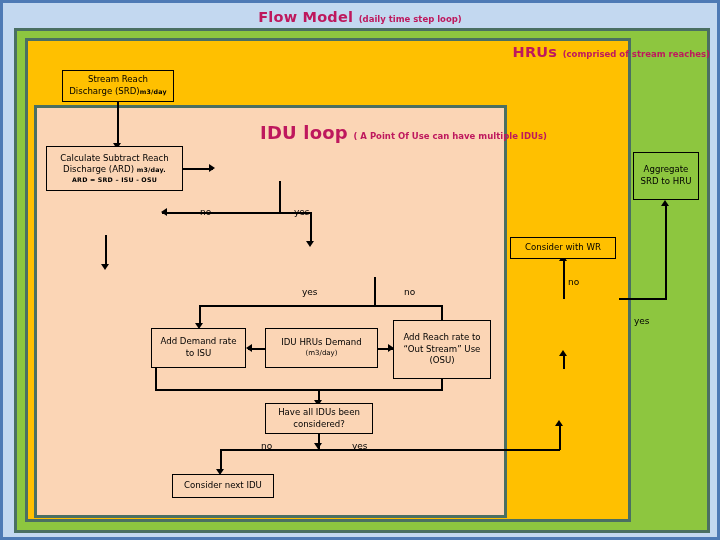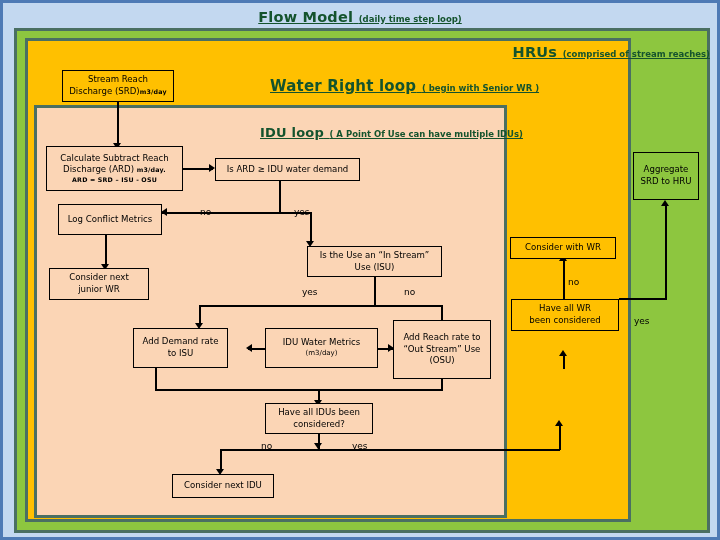--- a/index.html
+++ b/index.html
@@ -34,32 +34,31 @@
     position:absolute;left:34px;top:105px;width:473px;height:413px;
     background:#fbd5b5;
     border:3px solid #4a6f62;
     box-sizing:border-box;
   }
 
   
   .title{
     position:absolute;
     white-space:nowrap;
-    color:#14532d;
+    color:#be185d;
     font-weight:bold;
-    text-decoration:underline;
   }
   .title .main{font-size:14.5px;letter-spacing:.2px;}
   .title .sub{font-size:8.5px;font-weight:bold;}
   #flow-title{left:0;top:7px;width:720px;text-align:center;}
   #hru-title{left:14px;top:42px;width:696px;text-align:right;}
   #wr-title{left:270px;top:76px;}
   #wr-title .main{font-size:15px;}
   #idu-title{left:260px;top:122px;}
-  #idu-title .main{font-size:13px;}
+  #idu-title .main{font-size:18px;}
 
   
   .node{
     position:absolute;
     box-sizing:border-box;
     border:1px solid #000;
     display:flex;
     flex-direction:column;
     align-items:center;
     justify-content:center;
@@ -98,24 +97,20 @@
   <div class="idu-box"></div>
 
   <div class="title" id="flow-title">
     <span class="main">Flow Model</span>
     <span class="sub">(daily time step loop)</span>
   </div>
   <div class="title" id="hru-title">
     <span class="main">HRUs</span>
     <span class="sub">(comprised of stream reaches)</span>
   </div>
-  <div class="title" id="wr-title">
-    <span class="main">Water Right loop</span>
-    <span class="sub">( begin with Senior WR )</span>
-  </div>
   <div class="title" id="idu-title">
     <span class="main">IDU loop</span>
     <span class="sub">( A Point Of Use can have multiple IDUs)</span>
   </div>
 
   <div class="ln lnv" style="left:117px;top:101px;height:44px;"></div>
   <div class="arw arw-d" style="left:113px;top:143px;"></div>
 
   <div class="ln lnh" style="left:183px;top:168px;width:30px;"></div>
   <div class="arw arw-r" style="left:209px;top:164px;"></div>
@@ -190,45 +185,31 @@
     <span class="l">Stream Reach</span>
     <span class="l"><span>Discharge (SRD)</span><span class="tiny">m3/day</span></span>
   </div>
 
   <div class="node on-peach" style="left:46px;top:146px;width:137px;height:45px;">
     <span class="l">Calculate Subtract Reach</span>
     <span class="l"><span>Discharge (ARD)</span> <span class="tiny">m3/day.</span></span>
     <span class="l tiny">ARD = SRD  –  ISU - OSU</span>
   </div>
 
-  <div class="node on-peach" style="left:215px;top:158px;width:145px;height:23px;">
-    <span class="l">Is ARD ≥ IDU water demand</span>
-  </div>
-
-  <div class="node on-peach" style="left:58px;top:204px;width:104px;height:31px;">
-    <span class="l">Log Conflict Metrics</span>
-  </div>
-
-  <div class="node on-peach" style="left:49px;top:268px;width:100px;height:32px;">
-    <span class="l">Consider next</span>
-    <span class="l">junior WR</span>
-  </div>
-
-  <div class="node on-peach" style="left:307px;top:246px;width:135px;height:31px;">
-    <span class="l">Is the Use an “In Stream”</span>
-    <span class="l">Use (ISU)</span>
-  </div>
-
-  <div class="node on-peach" style="left:133px;top:328px;width:95px;height:40px;">
+
+
+
+
+  <div class="node on-peach" style="left:151px;top:328px;width:95px;height:40px;">
     <span class="l">Add Demand rate</span>
     <span class="l">to ISU</span>
   </div>
 
   <div class="node on-peach" style="left:265px;top:328px;width:113px;height:40px;">
-    <span class="l">IDU Water Metrics</span>
+    <span class="l">IDU HRUs Demand</span>
     <span class="l sml">(m3/day)</span>
   </div>
 
   <div class="node on-peach" style="left:393px;top:320px;width:98px;height:59px;">
     <span class="l">Add Reach rate to</span>
     <span class="l">“Out Stream” Use</span>
     <span class="l">(OSU)</span>
   </div>
 
   <div class="node on-peach" style="left:172px;top:474px;width:102px;height:24px;">
@@ -237,24 +218,20 @@
 
   <div class="node on-peach" style="left:265px;top:403px;width:108px;height:31px;">
     <span class="l">Have all IDUs been</span>
     <span class="l">considered?</span>
   </div>
 
   <div class="node on-orange" style="left:510px;top:237px;width:106px;height:22px;">
     <span class="l">Consider with WR</span>
   </div>
 
-  <div class="node on-orange" style="left:511px;top:299px;width:108px;height:32px;">
-    <span class="l">Have all WR</span>
-    <span class="l">been considered</span>
-  </div>
 
 
   <div class="node on-green" style="left:633px;top:152px;width:66px;height:48px;">
     <span class="l">Aggregate</span>
     <span class="l">SRD to HRU</span>
   </div>
 
 </div>
 
 </body></html>

